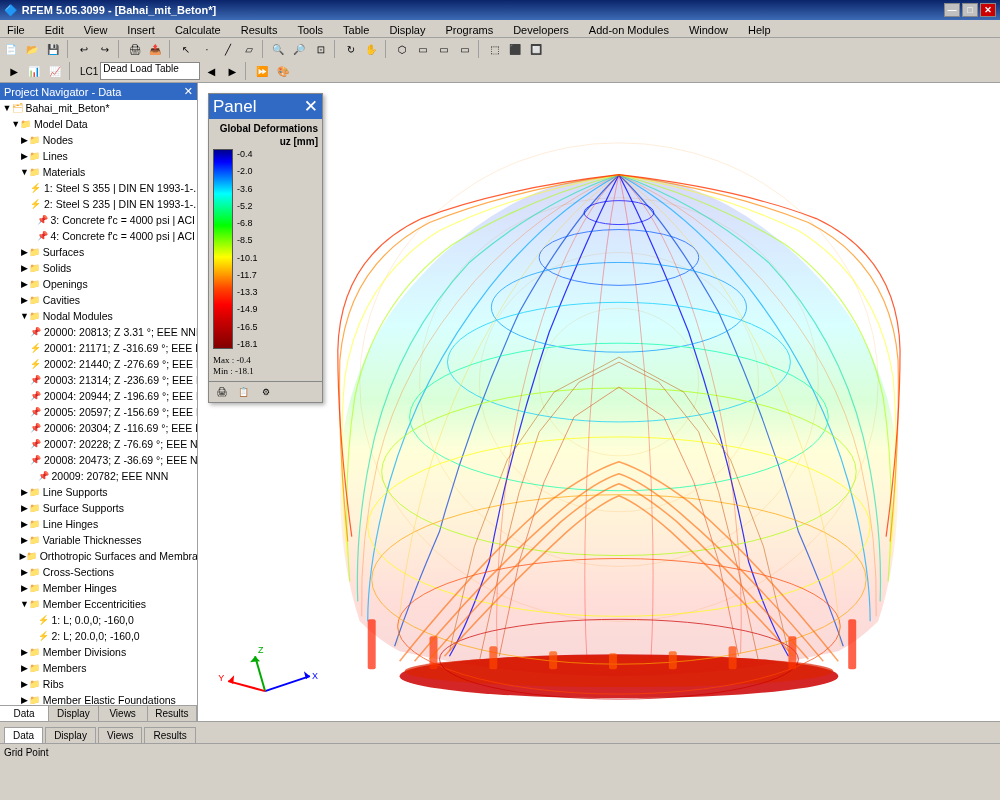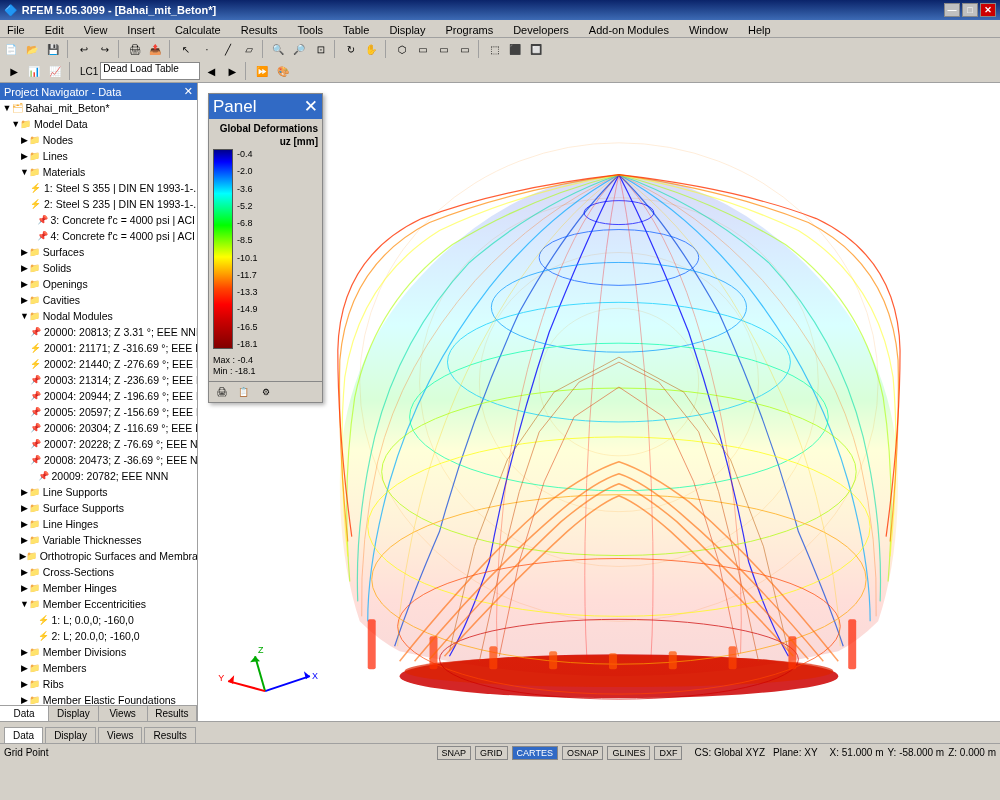--- a/index.html
+++ b/index.html
@@ -163,21 +163,21 @@
       border: 1px solid #555;
     }
     .color-labels {
       display: flex;
       flex-direction: column;
       justify-content: space-between;
       height: 200px;
       font-size: 9px;
     }
     .panel-stats { margin-top: 6px; font-size: 9px; }
-    .panel-stats div { margin: 1px 0; }
+    .panel-stats div { margin: 1px 0; font-family: Liberation Serif, serif; }
     .panel-footer {
       display: flex;
       align-items: center;
       padding: 2px 4px;
       gap: 4px;
       border-top: 1px solid #888;
     }
 
     
     .viz-container {
@@ -828,26 +828,13 @@
   <div class="bottom-tab active">Data</div>
   <div class="bottom-tab">Display</div>
   <div class="bottom-tab">Views</div>
   <div class="bottom-tab">Results</div>
 </div>
 
 <div class="status-bar">
   <div class="status-left">
     <span>Grid Point</span>
   </div>
-  <div class="status-right">
-    <div class="status-btn">SNAP</div>
-    <div class="status-btn">GRID</div>
-    <div class="status-btn active">CARTES</div>
-    <div class="status-btn">OSNAP</div>
-    <div class="status-btn">GLINES</div>
-    <div class="status-btn">DXF</div>
-    <span style="margin-left:8px;">CS: Global XYZ</span>
-    <span style="margin-left:4px;">Plane: XY</span>
-    <span style="margin-left:8px;">X: 51.000 m</span>
-    <span>Y: -58.000 m</span>
-    <span>Z: 0.000 m</span>
-  </div>
 </div>
 
 </body></html>

